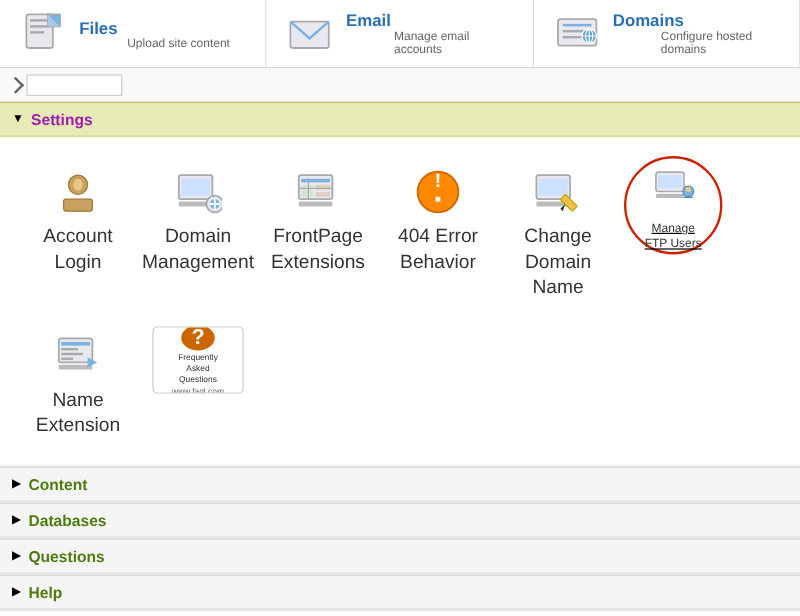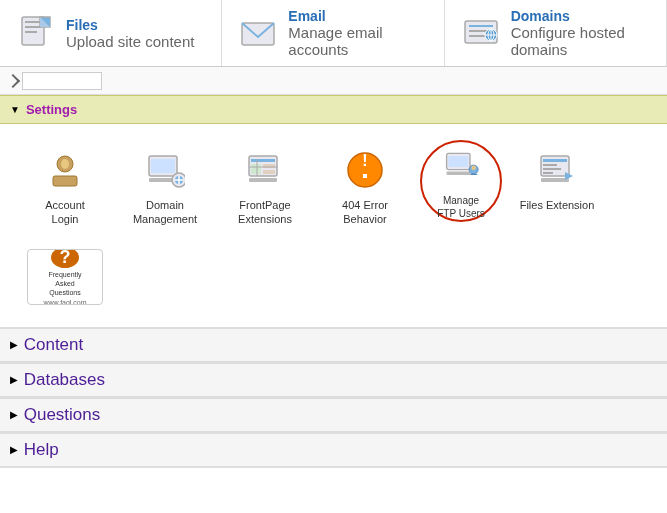--- a/index.html
+++ b/index.html
@@ -37,23 +37,24 @@
       align-items: center;
       justify-content: center;
     }
     .nav-text .nav-title {
       font-size: 14px;
       font-weight: bold;
       color: #2a6eb5;
       display: block;
     }
     .nav-text .nav-sub {
-      font-size: 15px;
+      font-size: 10px;
       color: #666;
       display: block;
+      margin-left: 40px;
     }
 
     
     .scroll-strip {
       display: flex;
       align-items: center;
       padding: 4px 8px;
       border-bottom: 1px solid #ddd;
       background: #f9f9f9;
       height: 28px;
@@ -104,23 +105,23 @@
       border-top: 1px solid #ddd;
       border-bottom: 1px solid #ddd;
       cursor: pointer;
       user-select: none;
     }
     .section-header-collapsed .toggle-arrow {
       margin-right: 6px;
       font-size: 10px;
     }
     .section-header-collapsed .section-title {
-      font-weight: normal;
-      font-size: 17px;
-      color: #4c1d95;
+      font-weight: bold;
+      font-size: 13px;
+      color: #4d7c0f;
     }
 
     
     .settings-grid {
       display: flex;
       flex-wrap: wrap;
       padding: 16px 20px;
       gap: 10px;
       background: #fff;
       border-bottom: 1px solid #ddd;
@@ -140,31 +141,32 @@
     .grid-item .item-icon {
       width: 48px;
       height: 48px;
       margin-bottom: 4px;
       display: flex;
       align-items: center;
       justify-content: center;
     }
     .grid-item .item-label {
       text-align: center;
-      font-size: 11px;
+      font-size: 16px;
       color: #333;
       line-height: 1.3;
     }
     .grid-item.circled {
       border: 2.5px solid #cc2200;
       border-radius: 50%;
       width: 82px;
       height: 82px;
       justify-content: space-between;
       padding: 0;
+      text-decoration: underline;
     }
 
     
     .collapsed-section {
       border-bottom: 1px solid #ddd;
     }
 
     
     .faq-item {
       width: 90px;
@@ -303,20 +305,33 @@
       <div class="item-icon">
         <svg width="40" height="40" viewBox="0 0 40 40">
           <circle cx="20" cy="20" r="17" fill="#ff8800" stroke="#cc6600" stroke-width="1.5"></circle>
           <text x="20" y="16" text-anchor="middle" font-size="16" font-weight="bold" fill="#fff">!</text>
           <rect x="18" y="24" width="4" height="4" fill="#fff"></rect>
         </svg>
       </div>
       <span class="item-label">404 Error<br>Behavior</span>
     </div>
 
+    <div class="grid-item">
+      <div class="item-icon">
+        <svg width="40" height="40" viewBox="0 0 40 40">
+          <rect x="2" y="6" width="28" height="20" rx="2" fill="#e8e8f0" stroke="#aaa" stroke-width="1.5"></rect>
+          <rect x="4" y="9" width="24" height="14" fill="#cce0ff"></rect>
+          <rect x="2" y="28" width="28" height="4" rx="1" fill="#bbb"></rect>
+
+          <rect x="26" y="22" width="6" height="14" rx="1" fill="#f0c040" stroke="#c0a000" stroke-width="1" transform="rotate(-45 29 29)"></rect>
+          <polygon points="22,34 26,30 24,36" fill="#333"></polygon>
+        </svg>
+      </div>
+      <span class="item-label">Change<br>Domain Name</span>
+    </div>
 
     <div class="grid-item circled">
       <div class="item-icon">
         <svg width="36" height="36" viewBox="0 0 40 40">
           <rect x="4" y="6" width="26" height="18" rx="2" fill="#e8e8f0" stroke="#aaa" stroke-width="1.5"></rect>
           <rect x="6" y="9" width="22" height="12" fill="#cce0ff"></rect>
           <rect x="4" y="26" width="26" height="4" rx="1" fill="#bbb"></rect>
 
           <circle cx="34" cy="24" r="5" fill="#7bb3e0" stroke="#5588bb" stroke-width="1"></circle>
           <circle cx="34" cy="22" r="2.5" fill="#e8c880"></circle>
@@ -336,21 +351,21 @@
           <rect x="4" y="6" width="28" height="20" rx="2" fill="#e8e8f0" stroke="#aaa" stroke-width="1.5"></rect>
           <rect x="6" y="9" width="24" height="3" fill="#7bb3e0"></rect>
           <rect x="6" y="14" width="14" height="2" fill="#aaa"></rect>
           <rect x="6" y="18" width="18" height="2" fill="#aaa"></rect>
           <rect x="6" y="22" width="10" height="2" fill="#aaa"></rect>
           <rect x="4" y="28" width="28" height="4" rx="1" fill="#bbb"></rect>
 
           <polygon points="28,22 36,26 28,30" fill="#7bb3e0"></polygon>
         </svg>
       </div>
-      <span class="item-label">Files Extension</span>
+      <span class="item-label">Name Extension</span>
     </div>
 
     <div class="faq-item">
       <div class="faq-box">
         <div style="display:flex;align-items:center;justify-content:center;width:100%;height:100%;flex-direction:column;">
           <div style="background:#cc6600;border-radius:50%;width:28px;height:28px;display:flex;align-items:center;justify-content:center;">
             <span style="color:#fff;font-size:18px;font-weight:bold;">?</span>
           </div>
           <div style="font-size:7px;text-align:center;margin-top:2px;line-height:1.3;color:#333;">Frequently<br>Asked<br>Questions</div>
           <div style="font-size:7px;color:#666;margin-top:2px;">www.faql.com</div>

